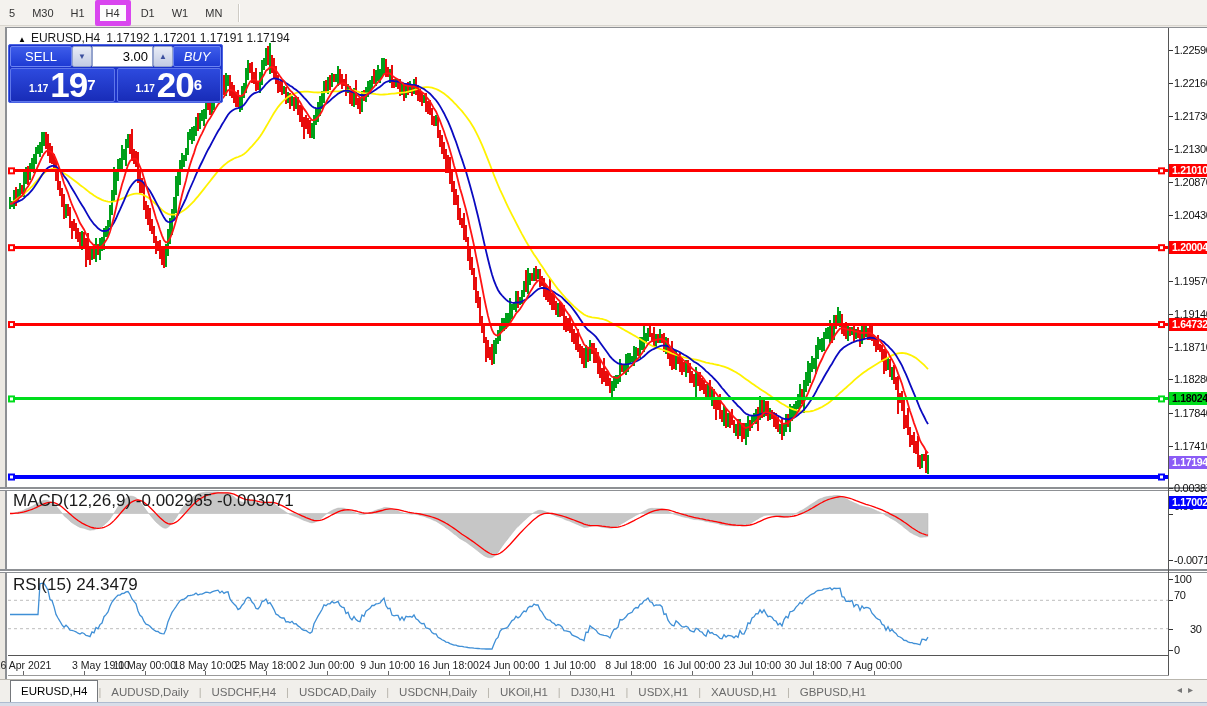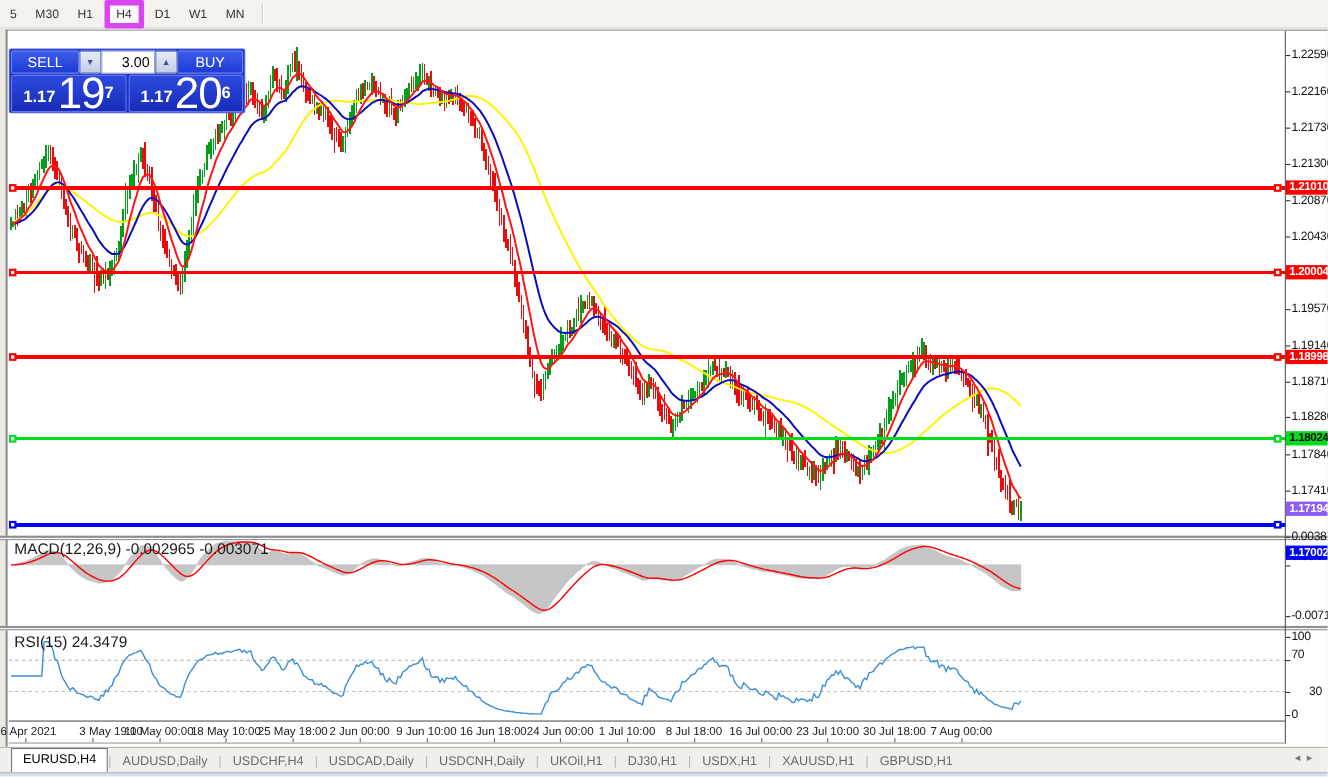--- a/index.html
+++ b/index.html
@@ -25,41 +25,41 @@
   #chart-title .ohlc { margin-left:6px; }
 
   
   #trade { position:absolute; left:8px; top:44px; width:215px; height:59px; z-index:7;
     background:#1c33c9; border:1px solid #4a63e4; border-radius:2px; padding:1px; }
   #trade .row1 { display:flex; height:21px; }
   .tbtn { background:linear-gradient(#3d5cea,#1e3bd4); color:#fff; font-size:13px;
     display:flex; align-items:center; justify-content:center; border:1px solid #6c84f2;
     border-radius:2px; cursor:pointer; }
   #sell-btn { width:62px; }
-  #buy-btn  { width:60px; }
+  #buy-btn  { width:48px;font-style:italic; }
   .spin { width:20px; background:linear-gradient(#e8ecf6,#c2cbe4); border:1px solid #93a2cc;
     color:#3b4f9e; font-size:8px; display:flex; align-items:center; justify-content:center;
     border-radius:2px; cursor:pointer; }
   #vol-box { flex:1; background:#fff; border:1px solid #93a2cc; font-size:13px; color:#000;
     text-align:right; padding:2px 4px 0 0; }
   #trade .row2 { display:flex; height:34px; margin-top:1px; }
   .pricebox { flex:1; background:linear-gradient(#2d4ade,#182cb8); border:1px solid #5f77ea;
     border-radius:2px; color:#fff; display:flex; align-items:flex-end; justify-content:center;
     padding-bottom:1px; overflow:hidden; }
-  .pricebox .pfx { font-size:15px; font-weight:bold; line-height:22px; margin-right:2px; }
-  .pricebox .big { font-size:40px; line-height:30px; font-weight:400; letter-spacing:-1px; }
+  .pricebox .pfx { font-size:10px; font-weight:bold; line-height:22px; margin-right:2px; }
+  .pricebox .big { font-size:35px; line-height:30px; font-weight:700; letter-spacing:-1px; }
   .pricebox .sup { font-size:15px; font-weight:bold; line-height:30px; align-self:flex-start; margin-top:1px; }
   #trade .row2 .pricebox + .pricebox { margin-left:2px; }
 
   
   svg.pane { position:absolute; left:8px; background:#fff; }
   #main-svg { top:28px; }
   #macd-svg { top:491px; }
   #rsi-svg  { top:573px; }
-  .ind-label { position:absolute; left:13px; font-size:14px; color:#1a1a1a; z-index:5; }
+  .ind-label { position:absolute; left:13px; font-size:17px; color:#1a1a1a; z-index:5; }
   #macd-label { top:491px; }
   #rsi-label  { top:575px; }
 
   .separator { position:absolute; left:0; width:1207px; height:4px; background:#fff;
     border-top:2px solid #8d9094; border-bottom:1px solid #8d9094; }
 
   
   #axis-line { position:absolute; left:1168px; top:28px; width:1px; height:648px; background:#555; }
   .axis-label { position:absolute; left:1174px; width:33px; font-size:11px; color:#111;
     letter-spacing:-0.3px; white-space:nowrap; }
@@ -95,20 +95,21 @@
       <div class="tf-btn">H1</div>
       <div class="tf-btn active">H4</div>
       <div class="tf-btn">D1</div>
       <div class="tf-btn">W1</div>
       <div class="tf-btn">MN</div>
       <div class="tf-sep"></div>
     </div>
 
   <div id="frame"></div>
 
+  <div id="chart-title"><span class="tri">▲</span><span>EURUSD,H4</span><span class="ohlc">1.17192 1.17201 1.17191 1.17194</span></div>
 
   <div id="trade">
     <div class="row1">
       <div class="tbtn" id="sell-btn">SELL</div>
       <div class="spin">
           <span>▼</span>
         </div>
       <div id="vol-box">3.00</div>
       <div class="spin">
           <span>▲</span>
@@ -213,21 +214,21 @@
       <div class="axis-tick" style="top: 579px;"></div>
       <div class="axis-label" style="top: 573px;">100</div>
       <div class="axis-tick" style="top: 600.3px;"></div>
       <div class="axis-label" style="top: 589px;">70</div>
       <div class="axis-tick" style="top: 628.7px;"></div>
       <div class="axis-label" style="top: 622.7px; margin-left: 16px;">30</div>
       <div class="axis-tick" style="top: 650px;"></div>
       <div class="axis-label" style="top: 644px;">0</div>
       <div class="line-label" style="top: 164.349px; background: rgb(255, 0, 0); color: rgb(255, 255, 255);">1.21010</div>
       <div class="line-label" style="top: 241.197px; background: rgb(255, 0, 0); color: rgb(255, 255, 255);">1.20004</div>
-      <div class="line-label" style="top: 318.045px; background: rgb(255, 0, 0); color: rgb(255, 255, 255);">1.18998</div>
+      <div class="line-label" style="top: 318.045px; background: rgb(255, 0, 0); color: rgb(255, 255, 255);">1.64732</div>
       <div class="line-label" style="top: 392.449px; background: rgb(0, 221, 28); color: rgb(0, 0, 0);">1.18024</div>
       <div class="line-label" style="top: 455.853px; background: #8b5cf6; color: rgb(255, 255, 255);">1.17194</div>
       <div class="line-label" style="top: 496px; background: rgb(0, 0, 255); color: rgb(255, 255, 255);">1.17002</div>
     </div>
   <div id="date-labels">
       <div class="date-label" style="left: 23px;">26 Apr 2021</div>
       <div class="xtick" style="left: 23px;"></div>
       <div class="date-label" style="left: 101px;">3 May 19:00</div>
       <div class="xtick" style="left: 83.7857px;"></div>
       <div class="date-label" style="left: 144.571px;">11 May 00:00</div>

